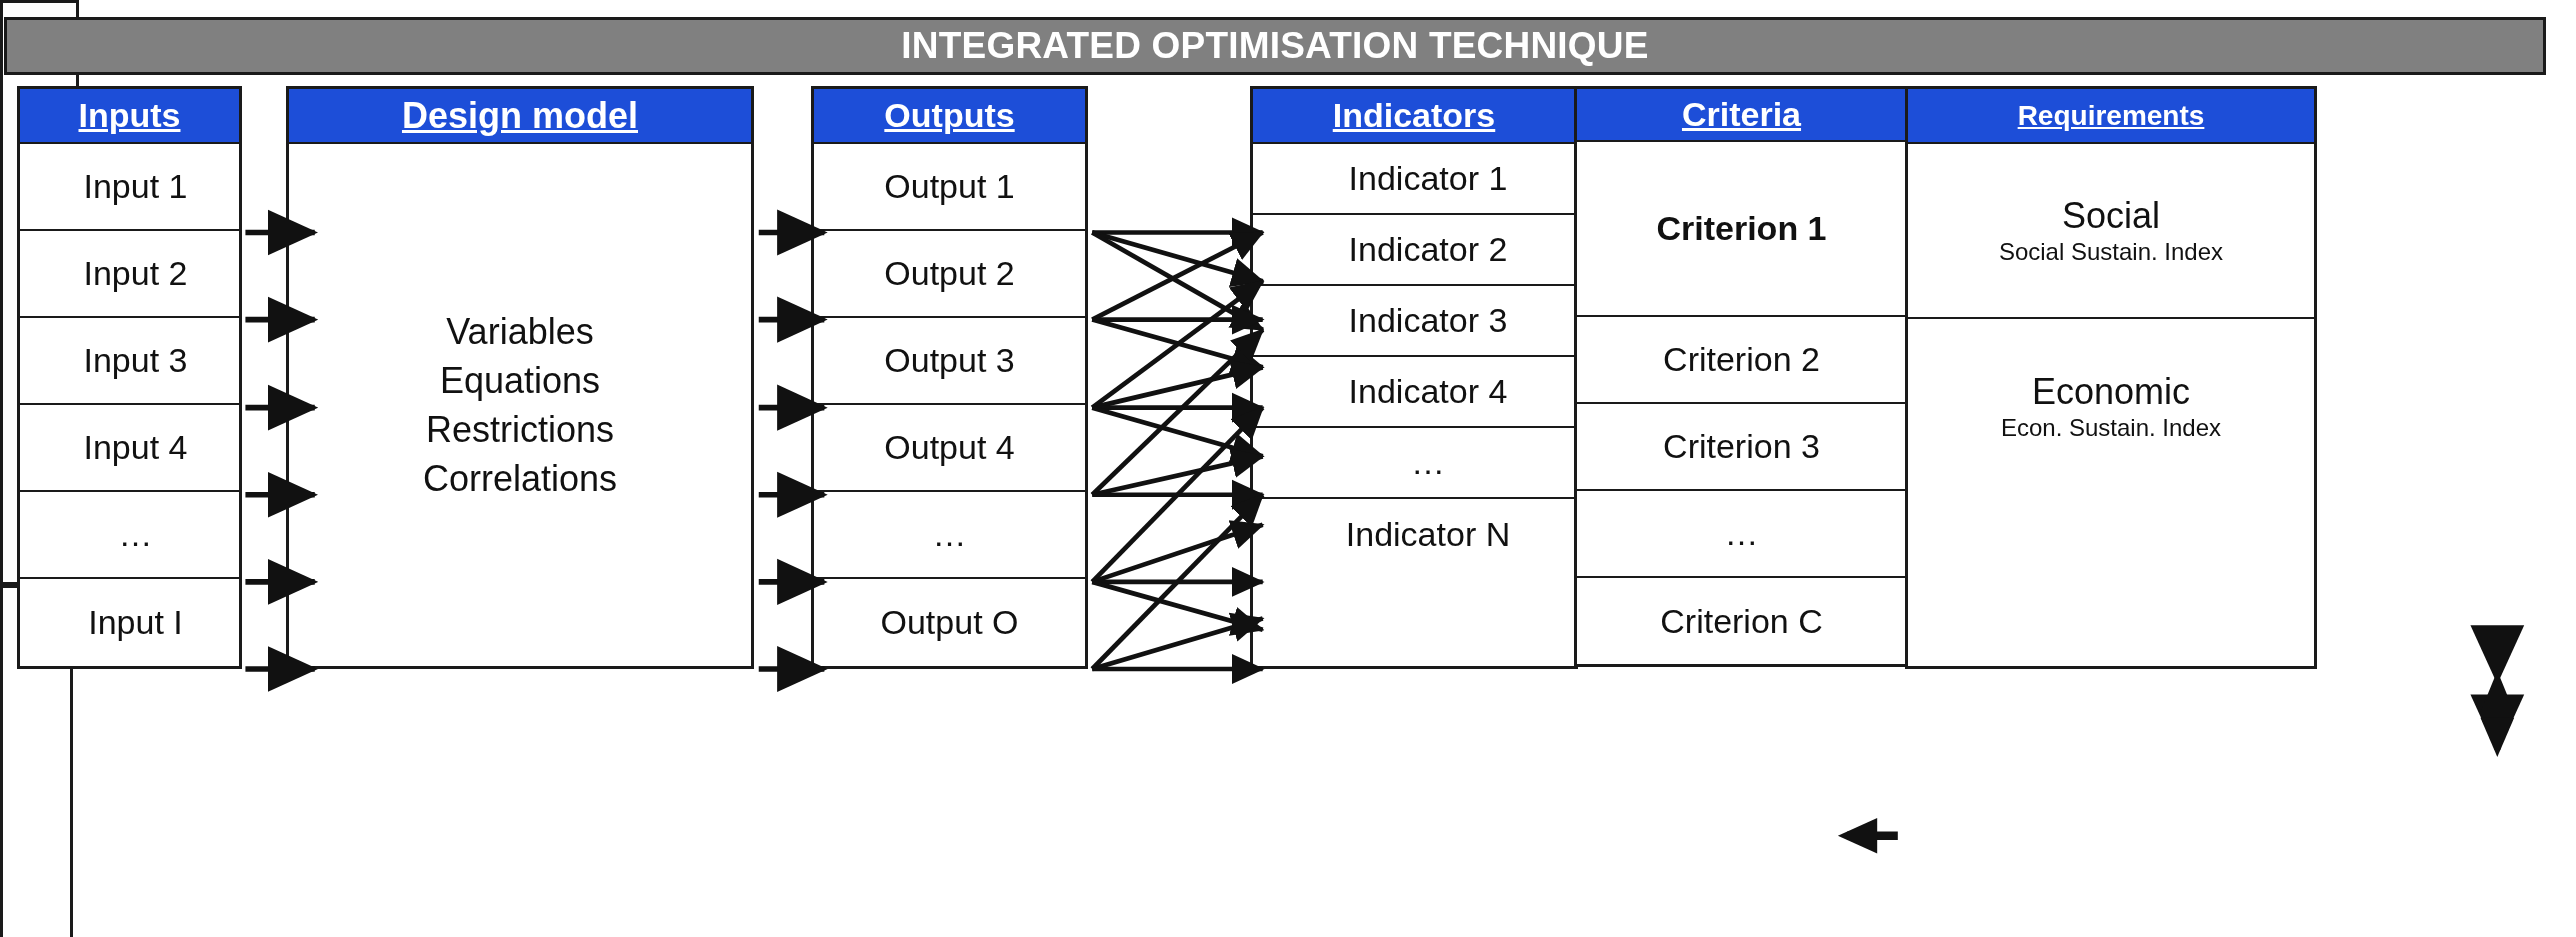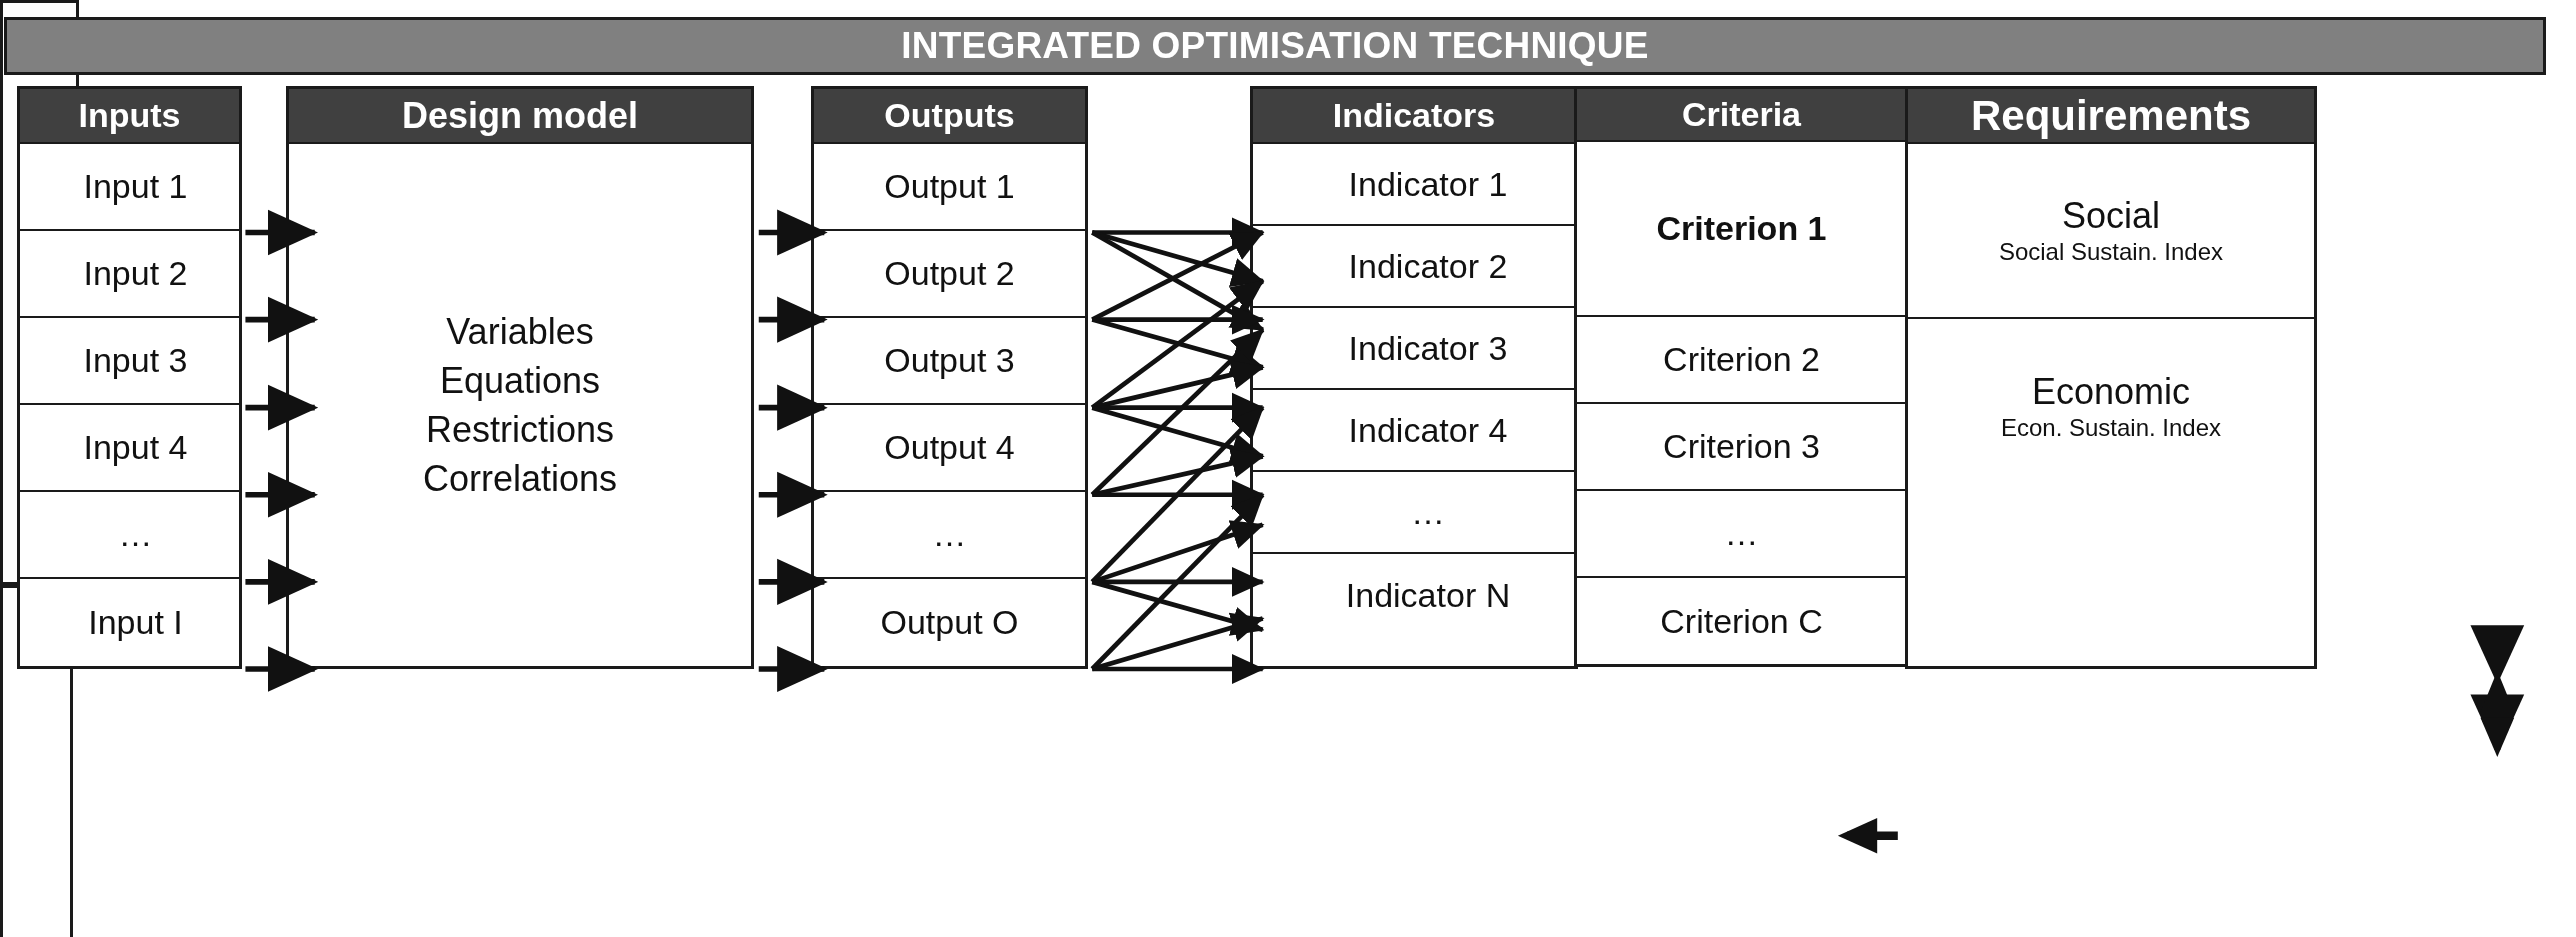--- a/index.html
+++ b/index.html
@@ -11,22 +11,22 @@
   .box{position:absolute;box-sizing:border-box;border:3.7px solid #1a1a1a;background:#fff;}
   .gray{background:#808080;color:#fff;}
   .hdr{display:flex;align-items:center;justify-content:center;font-weight:bold;letter-spacing:0.2px;}
 
   
   #banner{left:4px;top:17px;width:2542px;height:58px;font-size:37px;}
 
   
   .colwrap{position:absolute;box-sizing:border-box;}
   .colhdr{box-sizing:border-box;border:3.7px solid #1a1a1a;border-bottom:2.8px solid #1a1a1a;
-          background:#404040;color:#fff;font-weight:bold;display:flex;align-items:center;
-          justify-content:center;}
+          background:#1d4ed8;color:#fff;font-weight:bold;display:flex;align-items:center;
+          justify-content:center;text-decoration:underline;}
   .colbody{box-sizing:border-box;border:3.7px solid #1a1a1a;border-top:none;background:#fff;}
   .rowcell{box-sizing:border-box;border-bottom:2.8px solid #1a1a1a;display:flex;align-items:center;
            justify-content:center;color:#111;}
   .rowcell:last-child{border-bottom:none;}
 
   
   #inputs{left:17px;top:86px;width:225px;height:583px;}
   #inputs .colhdr{height:58px;font-size:34px;}
   #inputs .colbody{height:525px;}
   #inputs .rowcell{height:87px;font-size:34px;padding-left:12px;}
@@ -47,36 +47,36 @@
   
   #outputs{left:811px;top:86px;width:277px;height:583px;}
   #outputs .colhdr{height:58px;font-size:34px;}
   #outputs .colbody{height:525px;}
   #outputs .rowcell{height:87px;font-size:34px;}
 
   
   #indicators{left:1250px;top:86px;width:328px;height:583px;}
   #indicators .colhdr{height:58px;font-size:34px;}
   #indicators .colbody{height:525px;}
-  #indicators .rowcell{height:82px;font-size:34px;padding-left:28px;}
+  #indicators .rowcell{height:71px;font-size:34px;padding-left:28px;}
 
   
   #criteria{left:1574px;top:86px;width:335px;height:583px;}
   #criteria .colhdr{height:56px;font-size:34px;}
   #criteria .colbody{height:525px;}
   #criteria .rowcell{font-size:34px;}
   #criteria .c1{height:175px;font-weight:bold;}
   #criteria .c2{height:87px;}
   #criteria .c3{height:87px;}
   #criteria .c4{height:87px;}
   #criteria .c5{height:87px;}
 
   
   #requirements{left:1905px;top:86px;width:412px;height:583px;}
-  #requirements .colhdr{height:58px;font-size:42px;}
+  #requirements .colhdr{height:58px;font-size:28px;}
   #requirements .colbody{height:525px;}
   #requirements .rowcell{height:175px;flex-direction:column;gap:1.9px;}
   .req-main{font-size:36px;color:#111;}
   .req-sub{font-size:24px;color:#111;}
 
   
   #arrows{position:absolute;left:0;top:0;width:2576px;height:938px;pointer-events:none;}
 </style>
 </head>
 <body>

